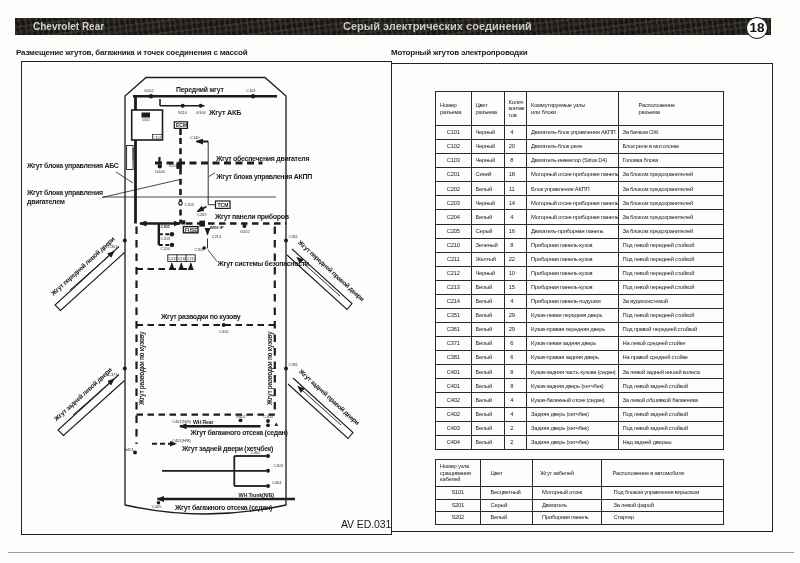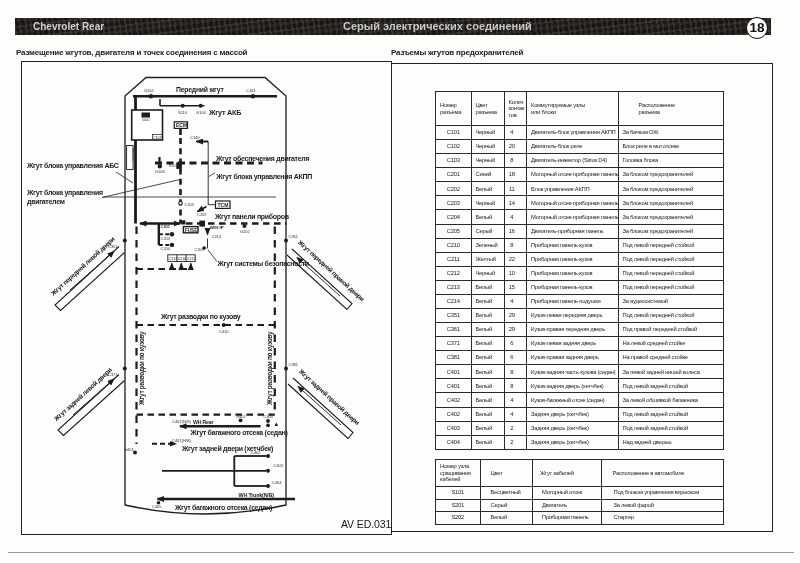--- a/index.html
+++ b/index.html
@@ -12,23 +12,23 @@
 <body>
 
 <div class="abs" style="left:15px;top:18px;width:756px;height:17px;background:repeating-linear-gradient(83deg,rgba(110,100,90,0.28) 0 2px,rgba(0,0,0,0) 2px 5px,rgba(130,120,110,0.18) 5px 7px,rgba(0,0,0,0) 7px 11px),repeating-linear-gradient(-7deg,#1c1a18 0 3px,#2e2a26 3px 5px,#181715 5px 9px,#262320 9px 12px);"></div>
 
 <div class="abs" style="left:33px;top:21px;font-size:10px;font-weight:bold;color:#cfcfcf;">Chevrolet Rear</div>
 
 <div class="abs" style="left:343px;top:20px;font-size:11px;font-weight:bold;color:#c8c8c8;">Серый электрических соединений</div>
 
 <div class="abs" style="left:746px;top:17px;width:20px;height:20px;background:#fff;border:1.8px solid #111;border-radius:50%;text-align:center;font-size:13.5px;font-weight:bold;line-height:20px;color:#111;">18</div>
 
-<div class="abs" style="left:16px;top:48px;font-size:8px;letter-spacing:-0.2px;font-weight:bold;">Размещение жгутов, двигателя и точек соединения с массой</div>
-
-<div class="abs" style="left:391px;top:48px;font-size:8px;letter-spacing:-0.2px;font-weight:bold;">Разъемы жгутов предохранителей</div>
+<div class="abs" style="left:16px;top:48px;font-size:8px;letter-spacing:-0.2px;font-weight:bold;">Размещение жгутов, багажника и точек соединения с массой</div>
+
+<div class="abs" style="left:391px;top:48px;font-size:8px;letter-spacing:-0.2px;font-weight:bold;">Моторный жгутов электропроводки</div>
 
 <div class="abs" style="left:21px;top:61px;width:369px;height:472px;border:1px solid #222;"></div>
 
 <div class="abs" style="left:391px;top:63px;width:380px;height:467px;border:1px solid #222;"></div>
 
 <table class="abs" style="left:435px;top:91px;width:288px;">
 <colgroup>
       <col style="width:35.5px">
       <col style="width:33px">
       <col style="width:22.5px">

